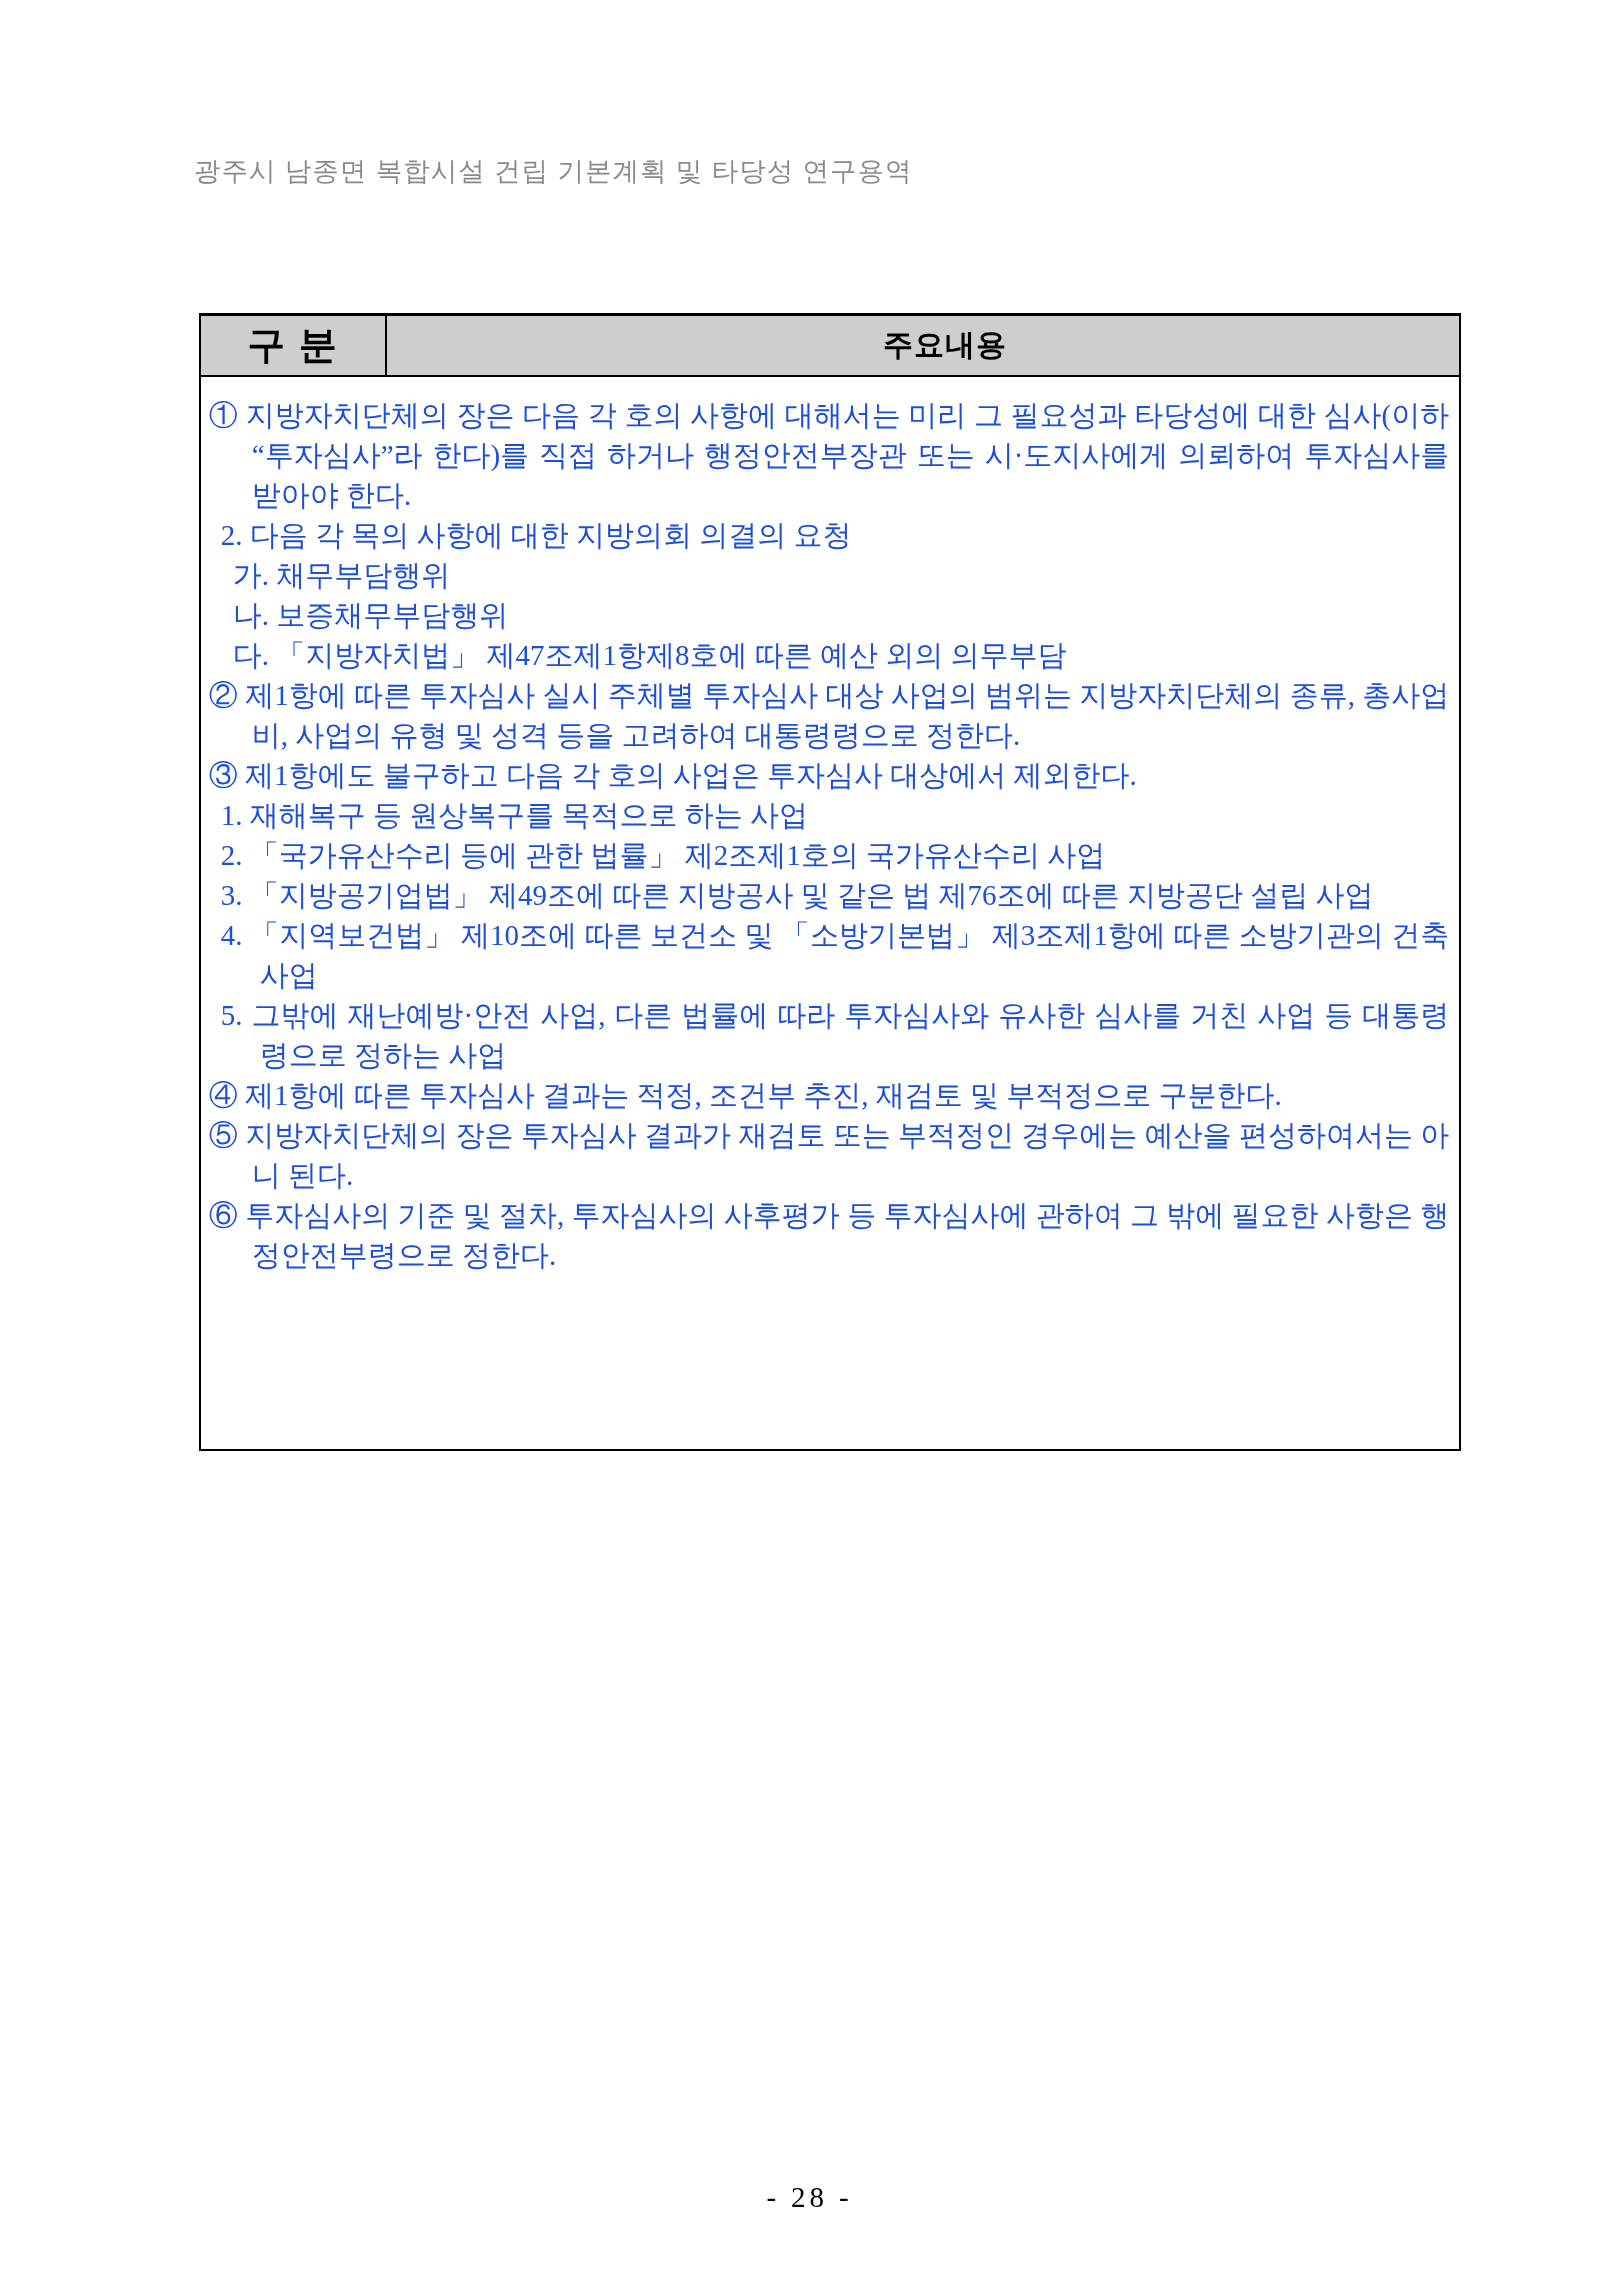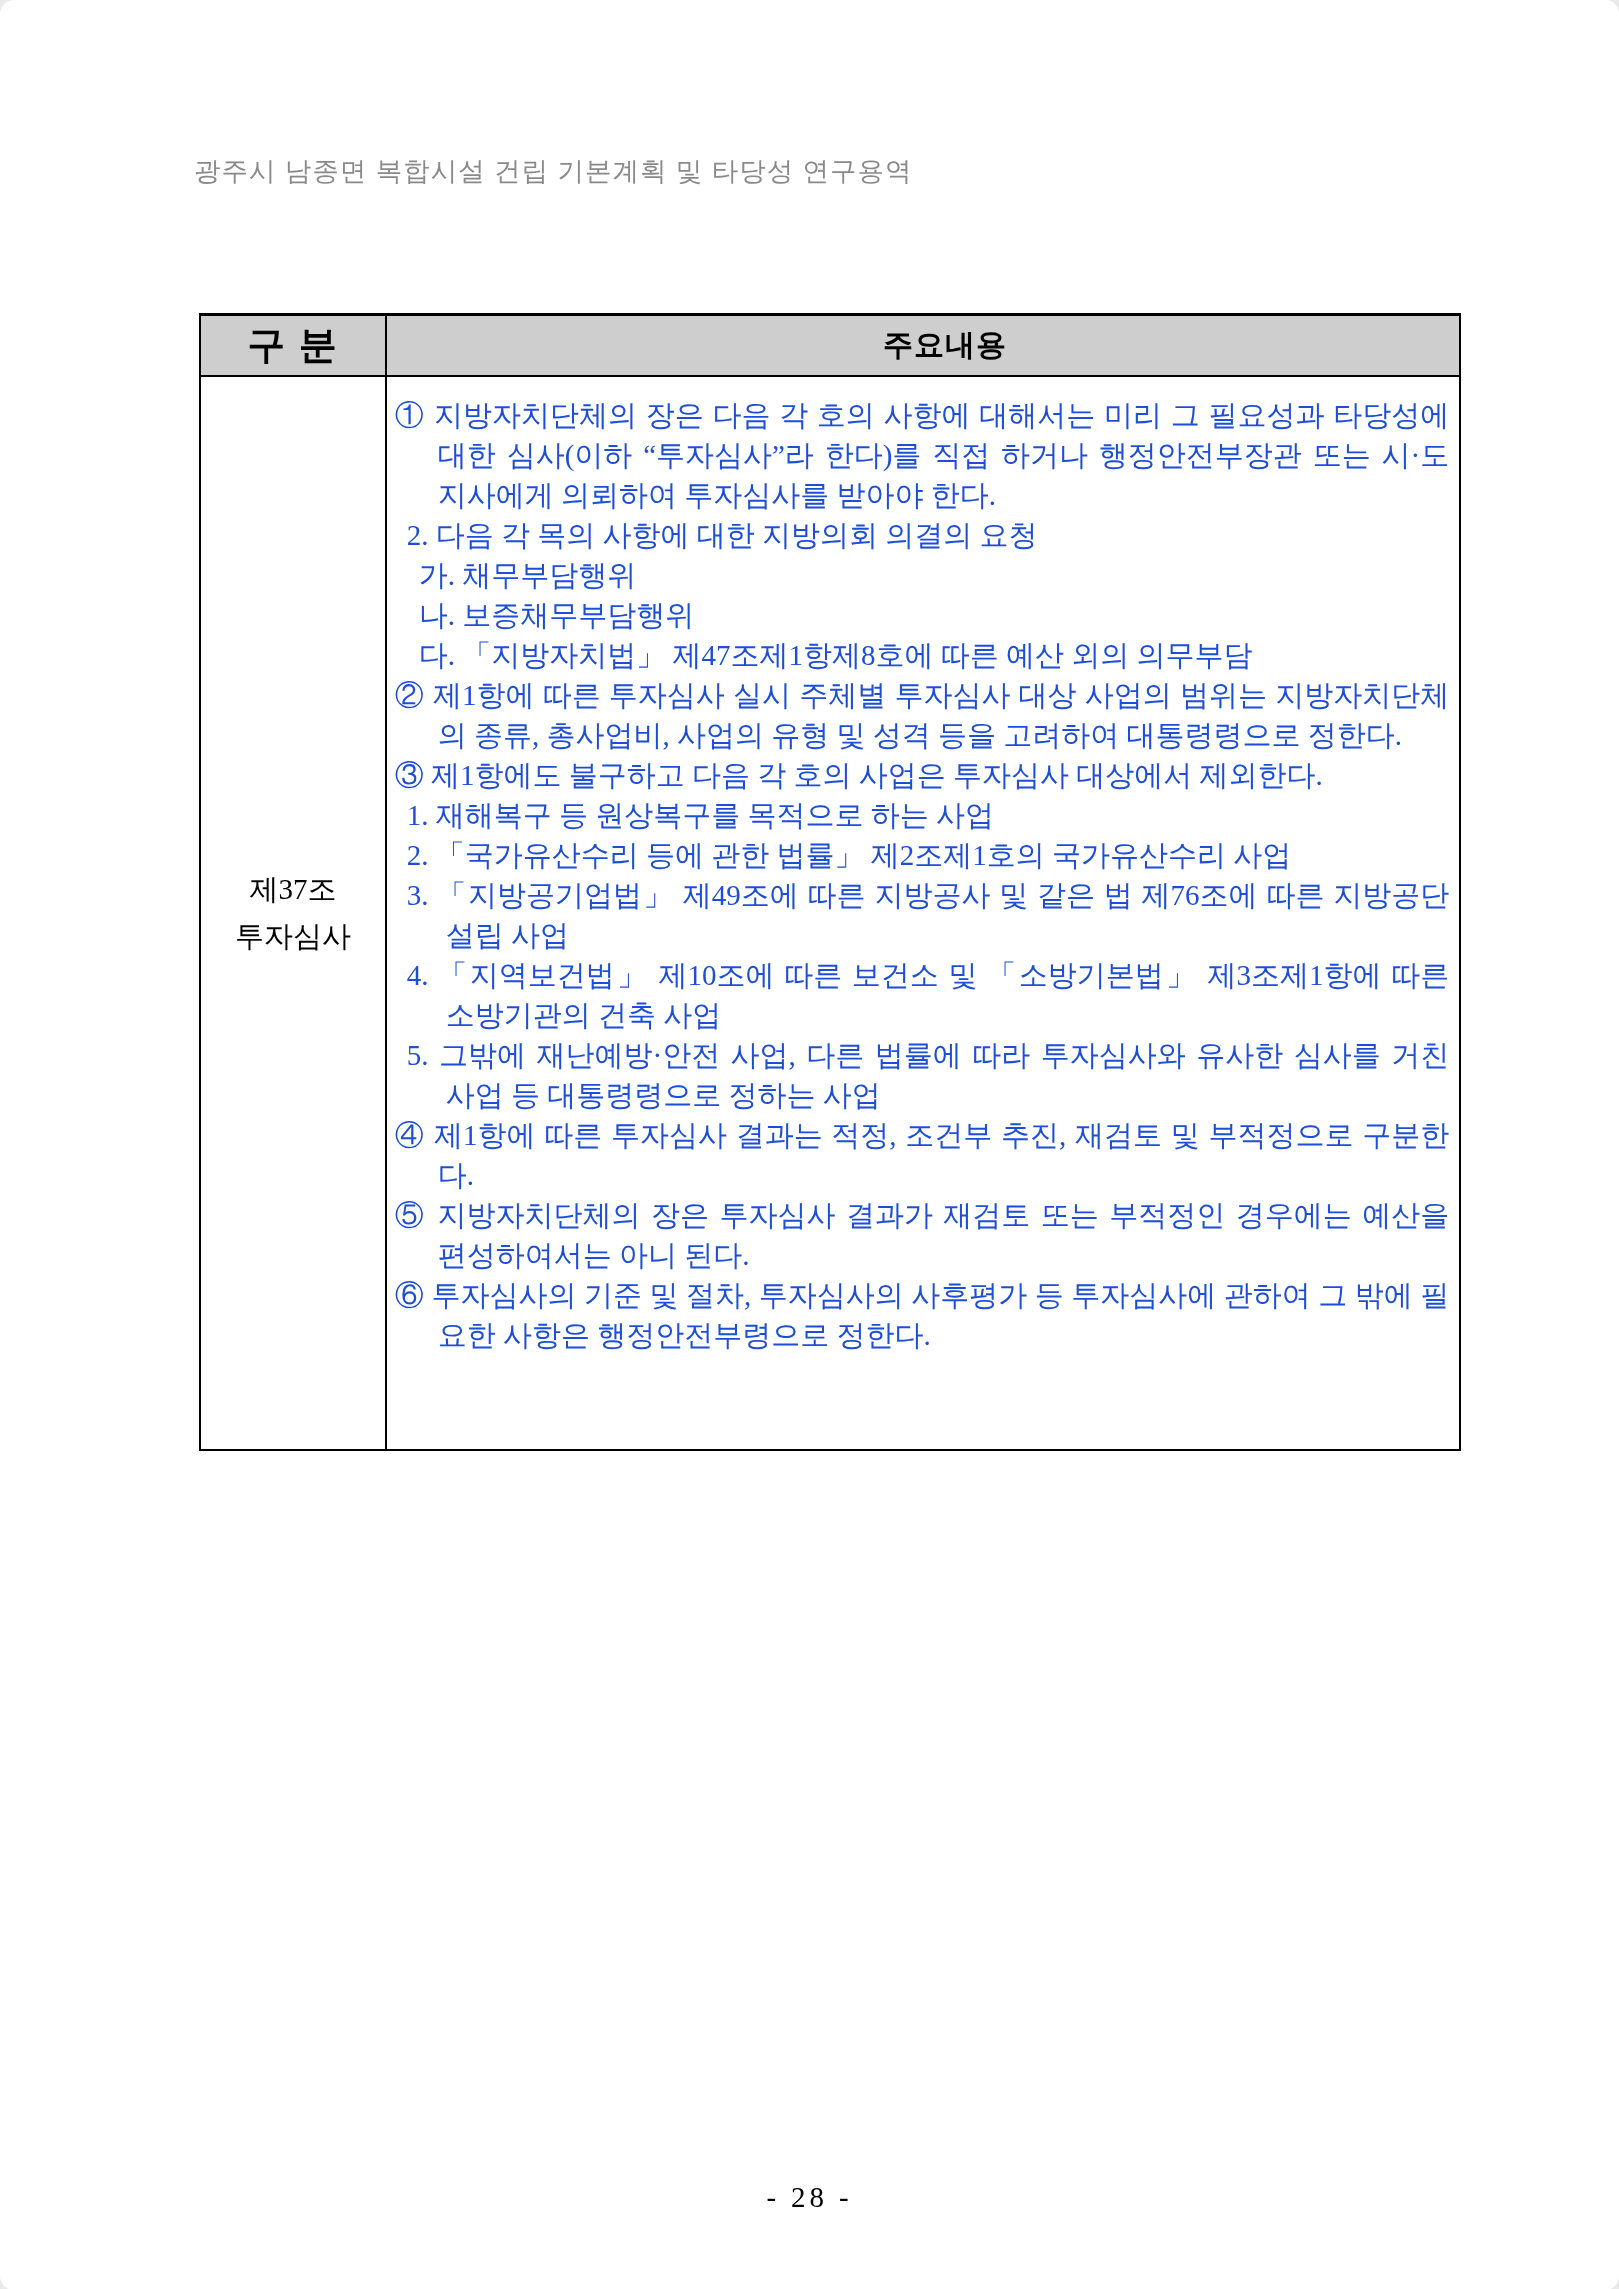--- a/index.html
+++ b/index.html
@@ -5,21 +5,20 @@
   * { margin: 0; padding: 0; box-sizing: border-box; }
   html, body { background: #e9e9e9; }
   .page {
     position: relative;
     width: 1619px;
     height: 2290px;
     background: #ffffff;
     font-family: "Liberation Serif", "DejaVu Serif", serif;
     color: #000;
     overflow: hidden;
-    border-radius: 14px;
   }
   .running-title {
     position: absolute;
     left: 194px;
     top: 153px;
     font-family: "Liberation Sans", "DejaVu Sans", sans-serif;
     font-size: 26.5px;
     letter-spacing: 1px;
     color: #8a8a8a;
     white-space: nowrap;
@@ -107,24 +106,20 @@
 <div class="page">
 
   <div class="running-title">광주시 남종면 복합시설 건립 기본계획 및 타당성 연구용역</div>
 
   <div class="doc-table">
     <div class="t-head">
       <div class="th-col1">구 분</div>
       <div class="th-col2">주요내용</div>
     </div>
     <div class="t-body">
-      <div class="td-col1">
-        <span>제37조</span>
-        <span>투자심사</span>
-      </div>
       <div class="td-col2">
 
       <div class="line it-circled">① 지방자치단체의 장은 다음 각 호의 사항에 대해서는 미리 그 필요성과 타당성에 대한 심사(이하 “투자심사”라 한다)를 직접 하거나 행정안전부장관 또는 시·도지사에게 의뢰하여 투자심사를 받아야 한다.</div>
           <div class="line it-num">2. 다음 각 목의 사항에 대한 지방의회 의결의 요청</div>
           <div class="line it-ga">가. 채무부담행위</div>
           <div class="line it-ga">나. 보증채무부담행위</div>
           <div class="line it-ga">다. 「지방자치법」 제47조제1항제8호에 따른 예산 외의 의무부담</div>
           <div class="line it-circled">② 제1항에 따른 투자심사 실시 주체별 투자심사 대상 사업의 범위는 지방자치단체의 종류, 총사업비, 사업의 유형 및 성격 등을 고려하여 대통령령으로 정한다.</div>
           <div class="line it-circled">③ 제1항에도 불구하고 다음 각 호의 사업은 투자심사 대상에서 제외한다.</div>
           <div class="line it-num">1. 재해복구 등 원상복구를 목적으로 하는 사업</div>

